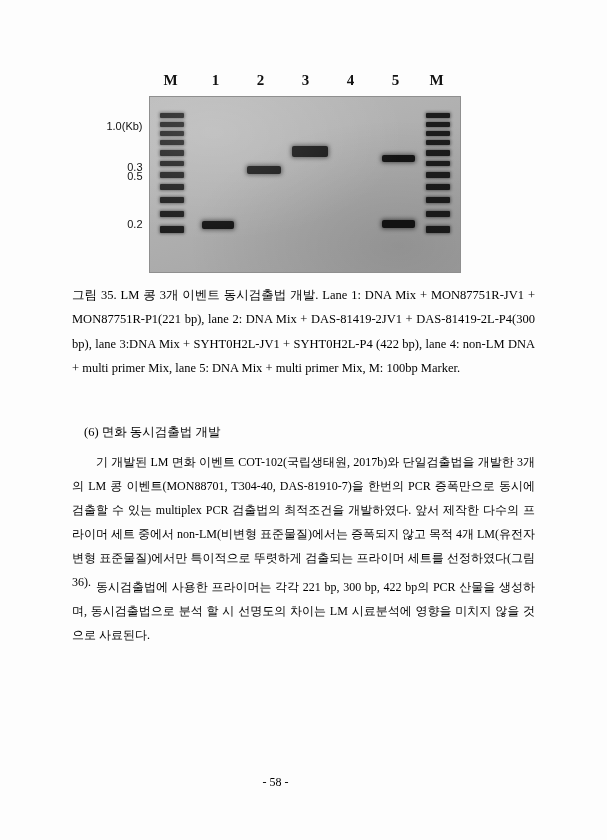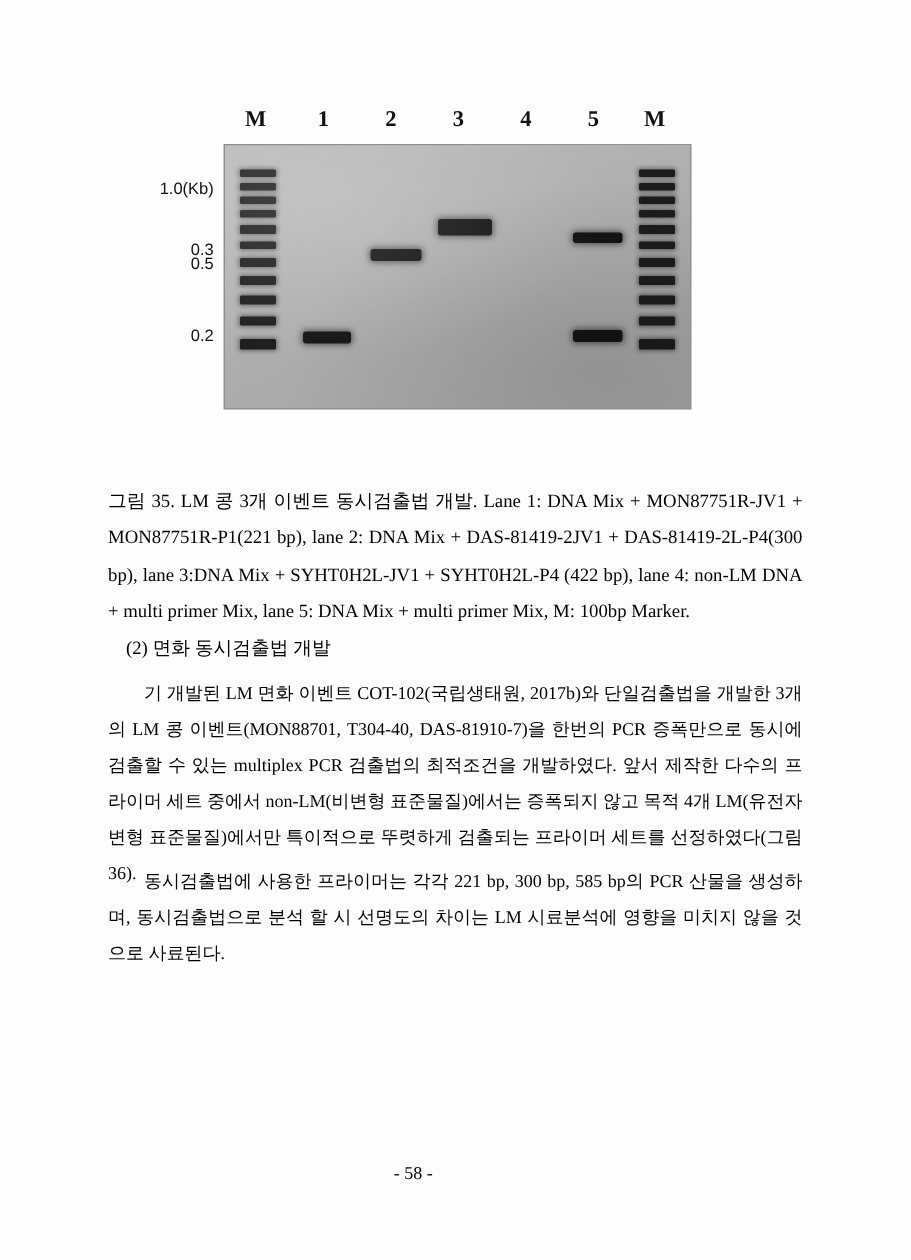--- a/index.html
+++ b/index.html
@@ -91,21 +91,20 @@
   
   .caption {
     position: absolute;
     left: 72px;
     top: 283px;
     width: 463px;
     font-size: 12.5px;
     line-height: 1.95;
     text-align: justify;
     font-family: "Liberation Serif", serif;
-    margin-top: 39px;
   }
 
   
   .section-head {
     position: absolute;
     left: 84px;
     top: 424px;
     font-size: 12.5px;
     font-family: "Liberation Serif", serif;
   }
@@ -187,19 +186,19 @@
       <div class="marker-left-text" style="left:-68px; top:54px;  width:62px;">1.0(Kb)</div>
       <div class="marker-left-text" style="left:-68px; top:104px;  width:62px;">0.5</div>
       <div class="marker-left-text" style="left:-68px; top:95px; width:62px;">0.3</div>
       <div class="marker-left-text" style="left:-68px; top:152px; width:62px;">0.2</div>
 
     </div>
   </div>
 
   <div class="caption">그림 35. LM 콩 3개 이벤트 동시검출법 개발. Lane 1: DNA Mix + MON87751R-JV1 + MON87751R-P1(221 bp), lane 2: DNA Mix + DAS-81419-2JV1 + DAS-81419-2L-P4(300 bp), lane 3:DNA Mix + SYHT0H2L-JV1 + SYHT0H2L-P4 (422 bp), lane 4: non-LM DNA + multi primer Mix, lane 5: DNA Mix + multi primer Mix, M: 100bp Marker.</div>
 
-  <div class="section-head">(2) 면화 동시검출법 개발</div>
+  <div class="section-head">(6) 면화 동시검출법 개발</div>
   <div class="para para1">기 개발된 LM 면화 이벤트 COT-102(국립생태원, 2017b)와 단일검출법을 개발한 3개의 LM 콩 이벤트(MON88701, T304-40, DAS-81910-7)을 한번의 PCR 증폭만으로 동시에 검출할 수 있는 multiplex PCR 검출법의 최적조건을 개발하였다. 앞서 제작한 다수의 프라이머 세트 중에서 non-LM(비변형 표준물질)에서는 증폭되지 않고 목적 4개 LM(유전자변형 표준물질)에서만 특이적으로 뚜렷하게 검출되는 프라이머 세트를 선정하였다(그림 36).</div>
-  <div class="para para2">동시검출법에 사용한 프라이머는 각각 221 bp, 300 bp, 585 bp의 PCR 산물을 생성하며, 동시검출법으로 분석 할 시 선명도의 차이는 LM 시료분석에 영향을 미치지 않을 것으로 사료된다.</div>
+  <div class="para para2">동시검출법에 사용한 프라이머는 각각 221 bp, 300 bp, 422 bp의 PCR 산물을 생성하며, 동시검출법으로 분석 할 시 선명도의 차이는 LM 시료분석에 영향을 미치지 않을 것으로 사료된다.</div>
 
   <div class="page-number">- 58 -</div>
 
 </div>
 
 </body></html>

